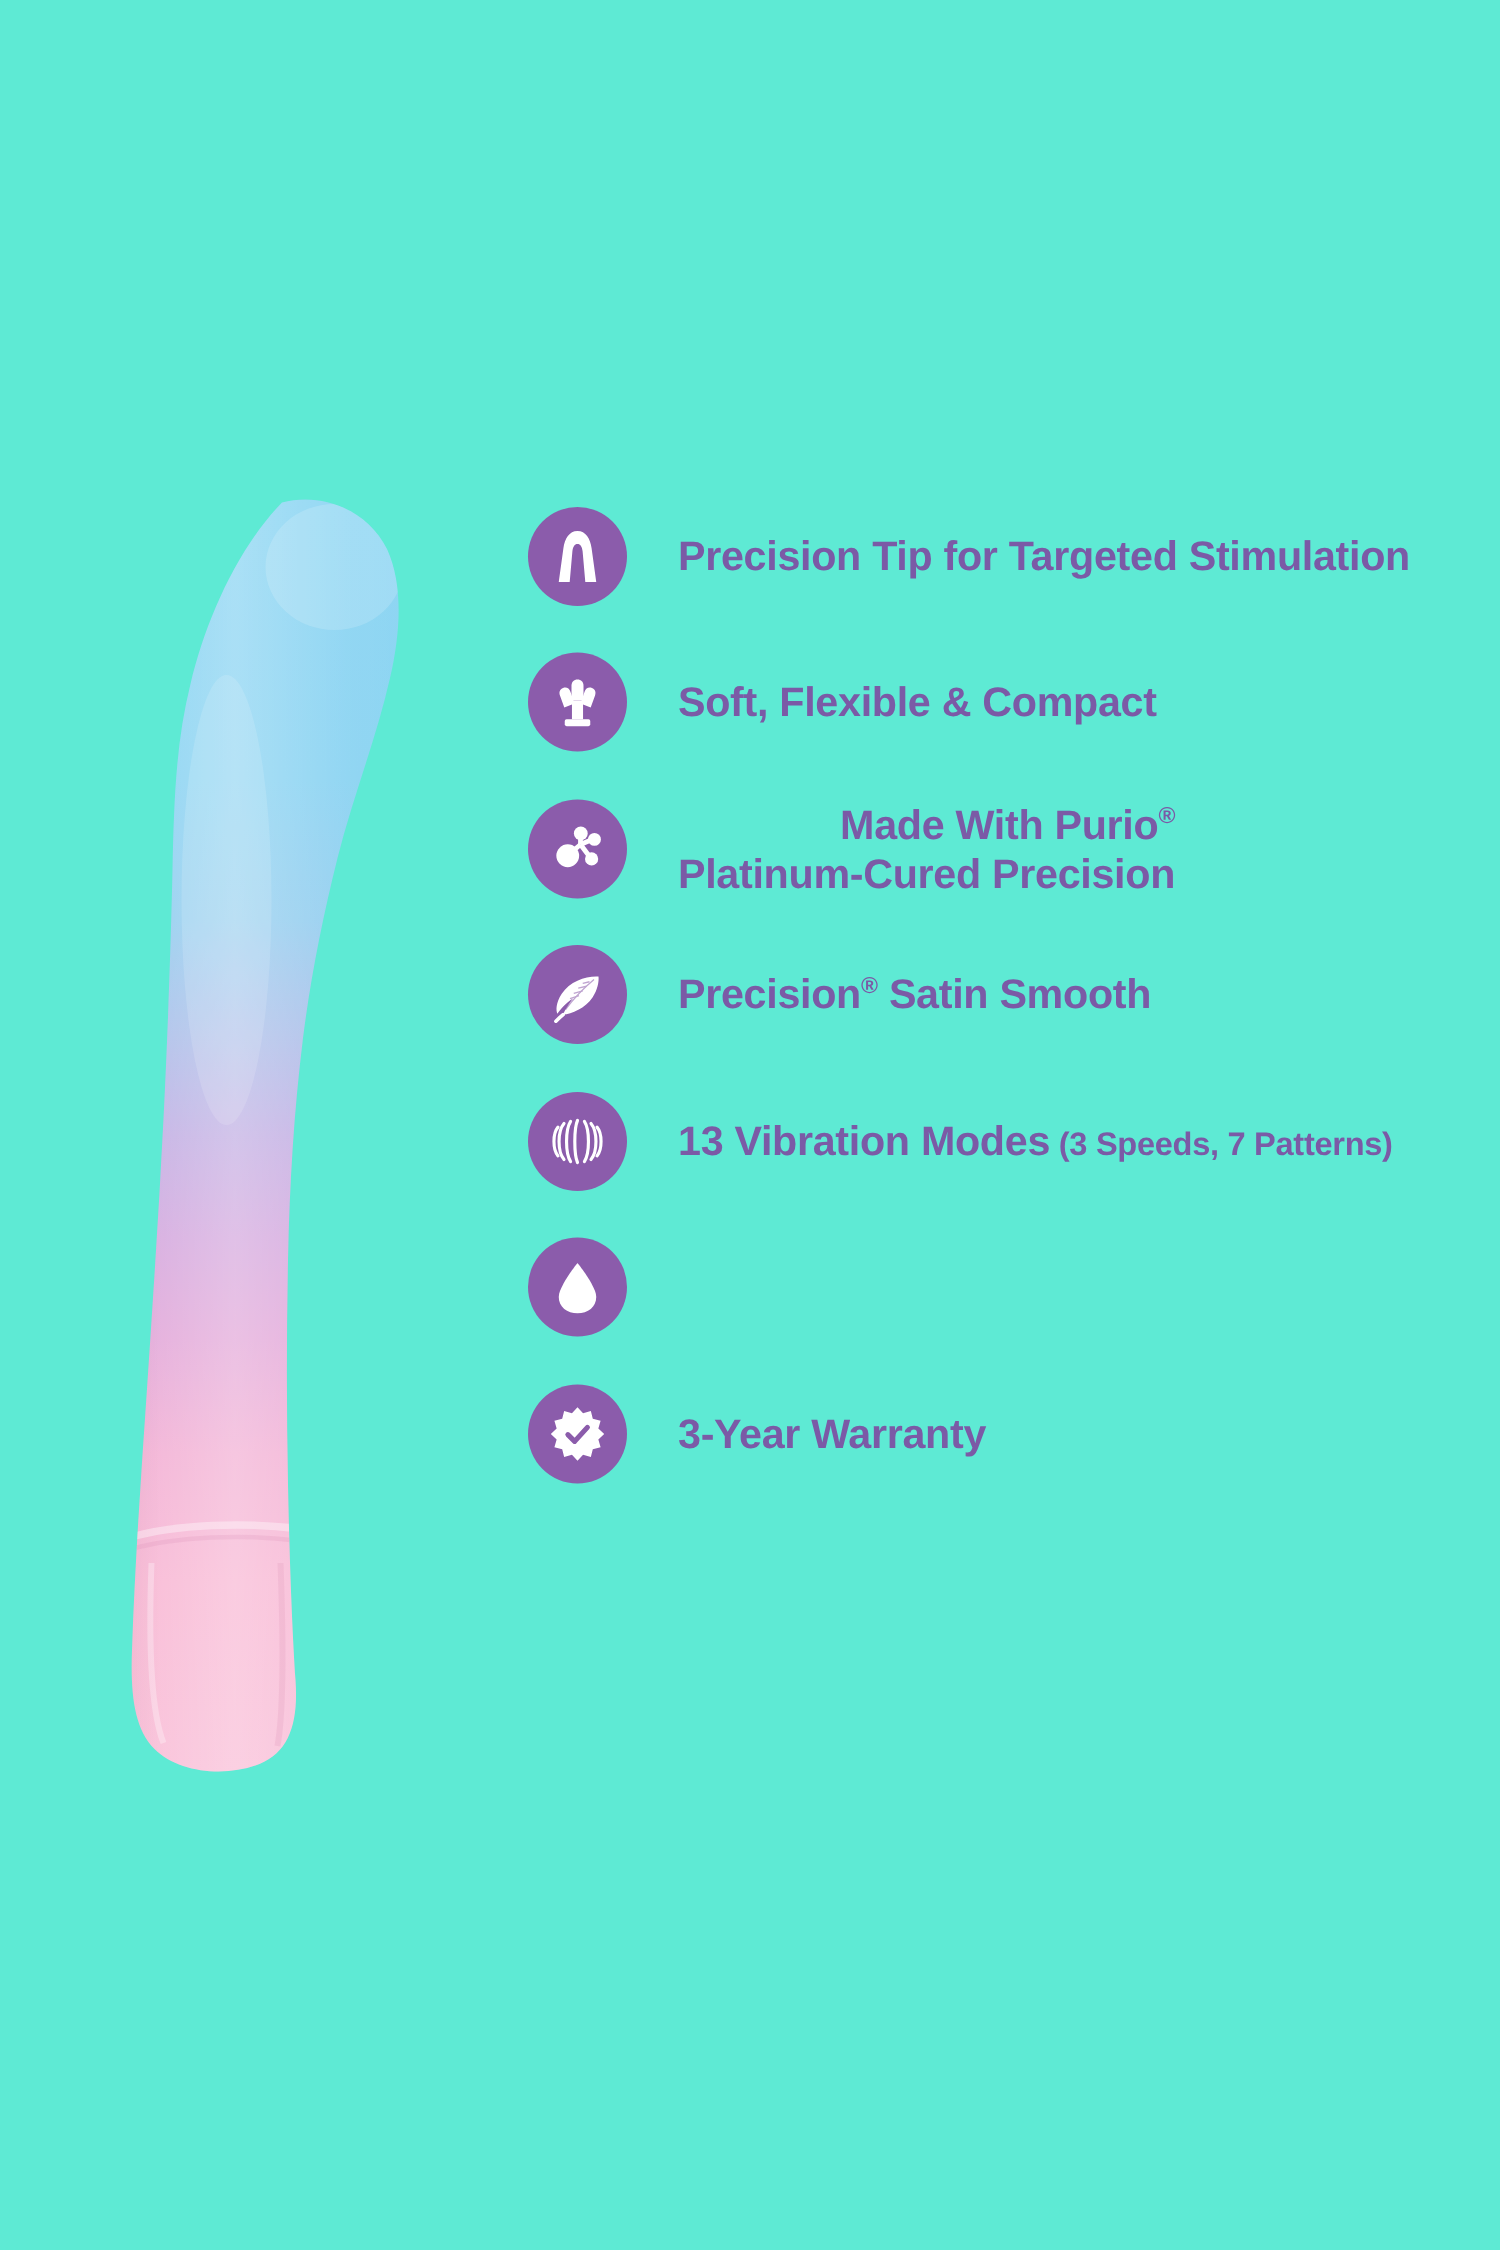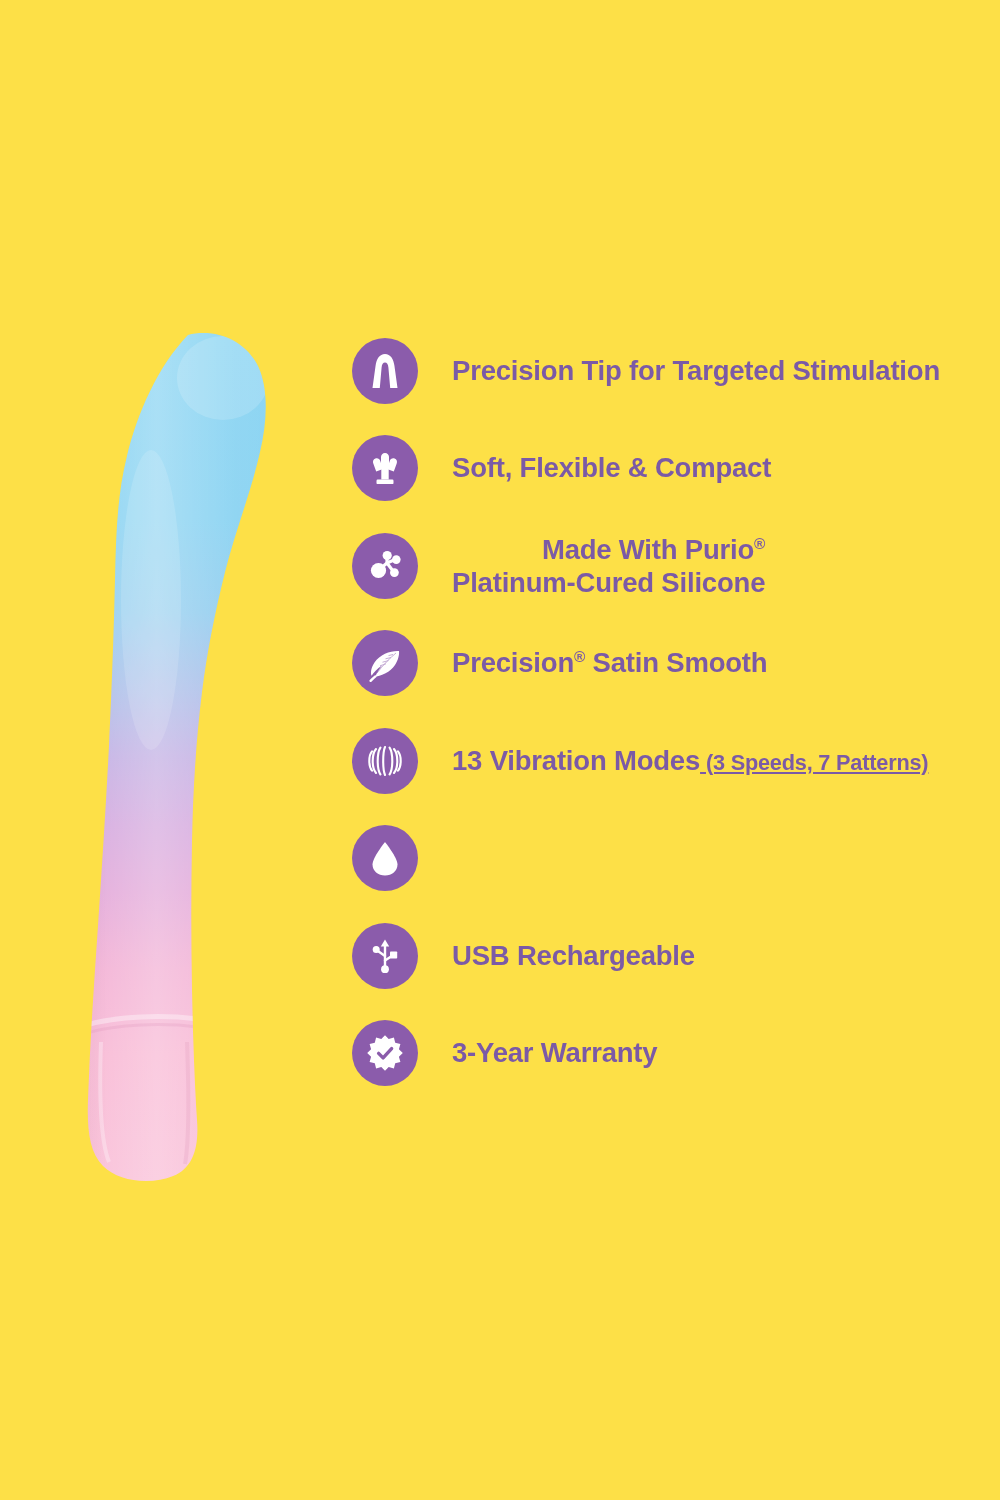--- a/index.html
+++ b/index.html
@@ -13,21 +13,21 @@
     height: 1500px;
     position: relative;
     overflow: hidden;
     font-family: "Liberation Sans", sans-serif;
     -webkit-font-smoothing: antialiased;
   }
 
   #infographic {
     position: absolute;
     inset: 0;
-    background: #fde047;
+    background: #5eead4;
   }
 
   
   #product-figure {
     position: absolute;
     left: 55px;
     top: 300px;
     width: 290px;
     height: 900px;
   }
@@ -77,21 +77,20 @@
   .feature-text .line2 { display: block; }
   .feature-text sup {
     font-size: 0.56em;
     vertical-align: super;
     line-height: 0;
     font-weight: bold;
   }
   .feature-text .sub {
     font-size: 0.79em;
     font-weight: bold;
-    text-decoration: underline;
   }
   .two-line .feature-text { line-height: 1.2; text-align: right; }
 </style>
 </head>
 <body>
 
 <div id="infographic">
 
   <div id="product-figure">
     <svg viewBox="0 0 290 900" xmlns="http://www.w3.org/2000/svg" aria-hidden="true">
@@ -222,21 +221,21 @@
           <g fill="#ffffff">
             <circle cx="15.5" cy="26.5" r="7.6"></circle>
             <circle cx="24.2" cy="11.6" r="4.6"></circle>
             <circle cx="33.3" cy="15.6" r="4.3"></circle>
             <circle cx="31.4" cy="28.6" r="4.4"></circle>
           </g>
         </svg>
       </div>
       <div class="feature-text">
         <span>Made With Purio</span><sup>®</sup>
-        <span class="line2">Platinum-Cured Silicone</span>
+        <span class="line2">Platinum-Cured Precision</span>
       </div>
     </div>
 
     <div class="feature-row">
       <div class="feature-icon">
         <svg viewBox="0 0 44 44" aria-hidden="true">
           <path d="M36 10 C28 9.5 17 13 11.5 21.5 C7.5 27.6 7.6 32.6 8.6 34.8
                    C10.6 31.8 14 27.8 19 24.6 C16.4 28 13.4 32.6 12.4 35.4
                    C18 35.2 27.4 31 32 24 C35.4 18.8 36.4 13.4 36 10 Z" fill="#ffffff"></path>
           <g stroke="#8b5cab" stroke-width="0.9" opacity="0.55" fill="none">
@@ -276,40 +275,20 @@
 
     <div class="feature-row">
       <div class="feature-icon">
         <svg viewBox="0 0 44 44" aria-hidden="true">
           <path d="M22 6 C22 6 9.5 21.5 9.5 28.6 C9.5 35.2 15.1 39.5 22 39.5
                    C28.9 39.5 34.5 35.2 34.5 28.6 C34.5 21.5 22 6 22 6 Z" fill="#ffffff"></path>
         </svg>
       </div>
     </div>
 
-    <div class="feature-row">
-      <div class="feature-icon">
-        <svg viewBox="0 0 44 44" aria-hidden="true">
-          <g stroke="#ffffff" stroke-width="2.4" fill="none" stroke-linecap="round" stroke-linejoin="round">
-            <line x1="22" y1="10" x2="22" y2="33"></line>
-            <path d="M22 22 L14.2 16.6"></path>
-            <path d="M22 26.5 L29.6 21.4"></path>
-          </g>
-          <g fill="#ffffff">
-            <path d="M22 5.5 L26.2 12.4 L17.8 12.4 Z"></path>
-            <circle cx="13.2" cy="15.6" r="3.5"></circle>
-            <rect x="27" y="17.4" width="7.2" height="7.2" rx="0.8"></rect>
-            <circle cx="22" cy="35.2" r="3.9"></circle>
-          </g>
-        </svg>
-      </div>
-      <div class="feature-text">
-        <span>USB Rechargeable</span>
-      </div>
-    </div>
 
     <div class="feature-row">
       <div class="feature-icon">
         <svg viewBox="0 0 44 44" aria-hidden="true">
           <path d="M22 4.2 L25.7 8.1 L30.9 6.6 L32.2 11.8 L37.4 13.1 L35.9 18.3
                    L39.8 22 L35.9 25.7 L37.4 30.9 L32.2 32.2 L30.9 37.4 L25.7 35.9
                    L22 39.8 L18.3 35.9 L13.1 37.4 L11.8 32.2 L6.6 30.9 L8.1 25.7
                    L4.2 22 L8.1 18.3 L6.6 13.1 L11.8 11.8 L13.1 6.6 L18.3 8.1 Z" fill="#ffffff"></path>
           <path d="M15.6 22.4 L20.1 26.9 L28.6 17.6" fill="none" stroke="#8b5cab" stroke-width="3.4" stroke-linecap="round" stroke-linejoin="round"></path>
         </svg>

